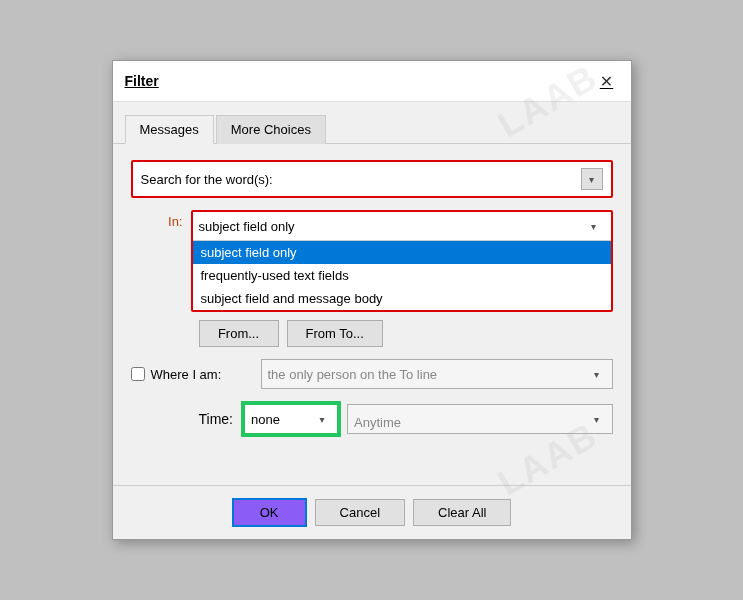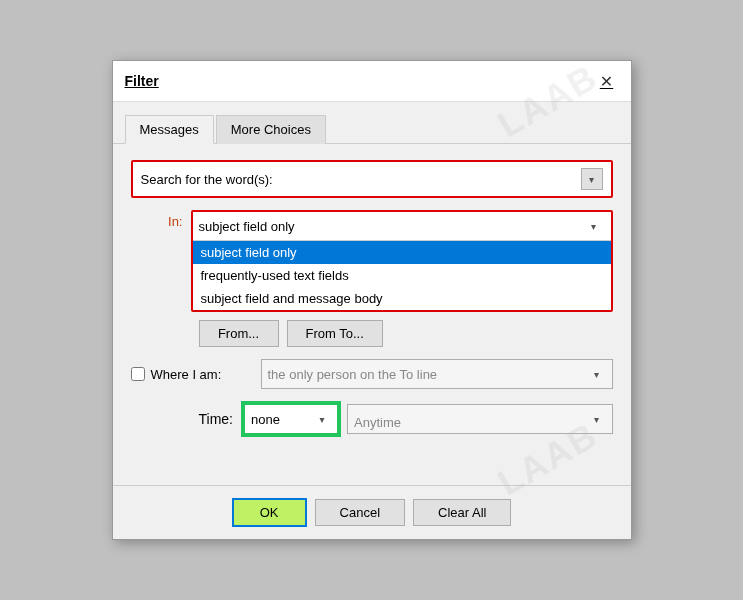--- a/index.html
+++ b/index.html
@@ -245,21 +245,21 @@
       padding: 5px 24px;
       border: 1px solid #adadad;
       background: #e1e1e1;
       cursor: pointer;
       font-size: 13px;
       color: #000;
       min-width: 75px;
     }
     .footer-btn.ok {
       border: 2px solid #0078d7;
-      background: #bef264;
+      background: #8b5cf6;
     }
     .watermark {
       position: absolute;
       font-size: 48px;
       font-weight: 900;
       color: rgba(180,180,180,0.18);
       transform: rotate(-30deg);
       pointer-events: none;
       user-select: none;
       letter-spacing: 2px;

